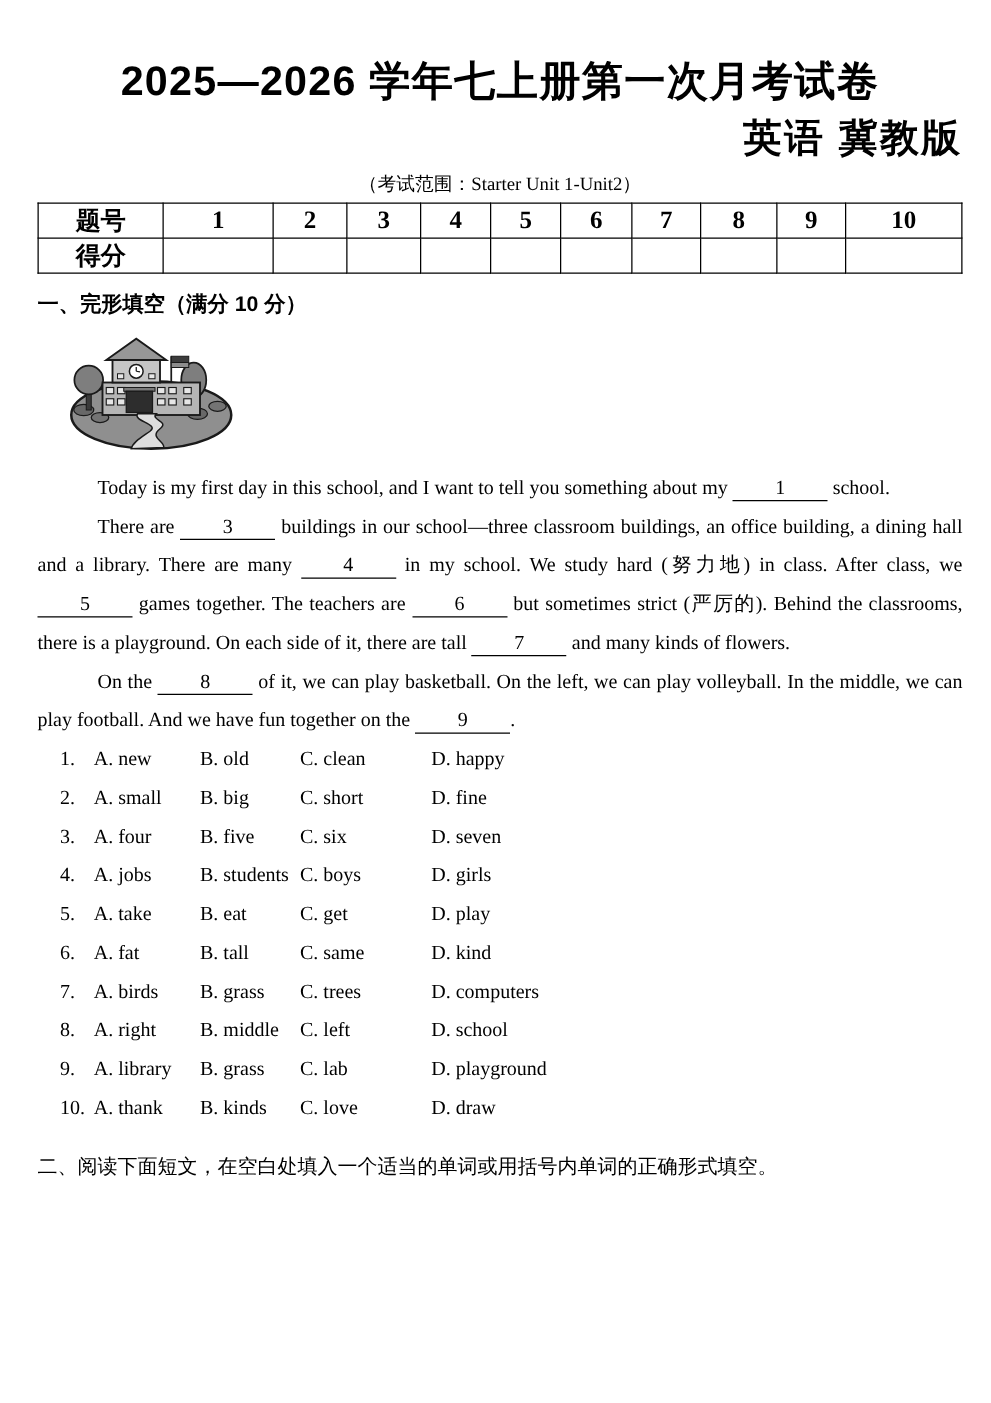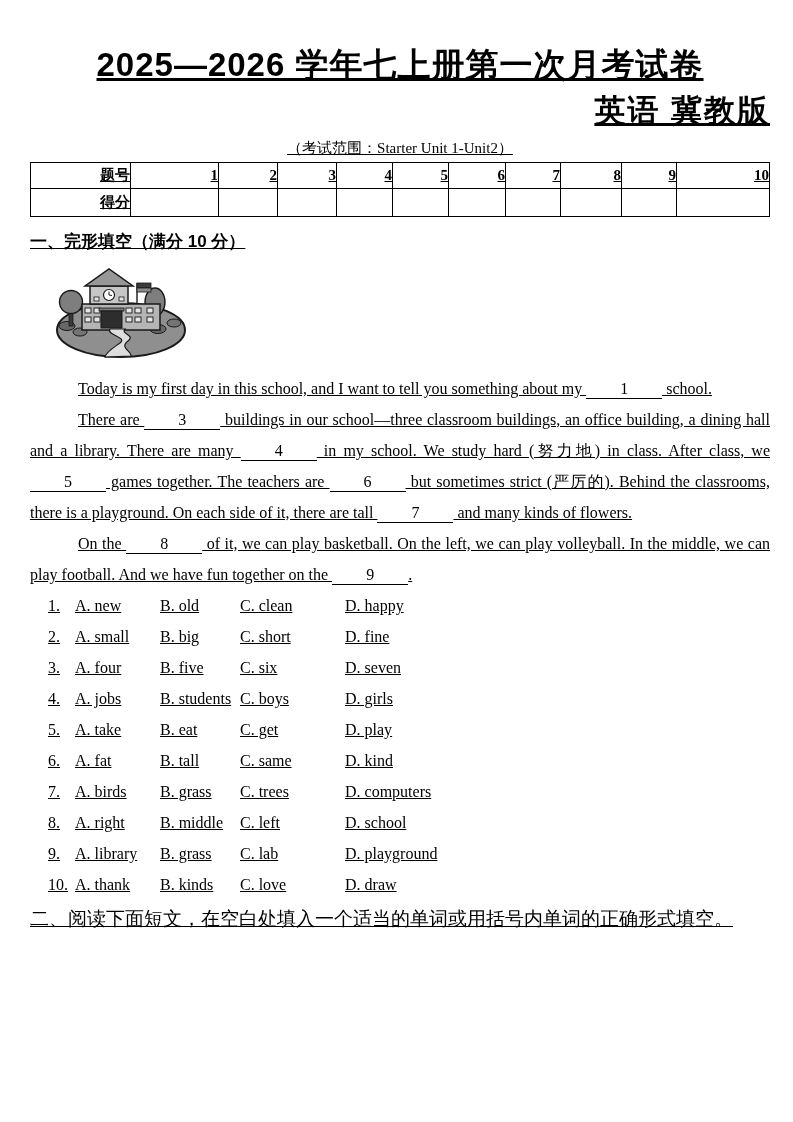--- a/index.html
+++ b/index.html
@@ -3,21 +3,21 @@
 <meta charset="utf-8">
 <style>
   * { margin: 0; padding: 0; box-sizing: border-box; }
   html, body { background: #ffffff; }
   body {
     width: 793px; height: 1122px;
     font-family: "Liberation Serif", "DejaVu Serif", serif;
     color: #000;
     overflow: hidden;
   }
-  .page { width: 793px; height: 1122px; padding: 44px 23px 0 30px; background: #fff; text-decoration: underline; }
+  .page { width: 793px; height: 1122px; padding: 44px 23px 0 30px; background: #fff; }
 
   .title {
     text-align: center;
     font-family: "Liberation Sans", "DejaVu Sans", sans-serif;
     font-weight: bold;
     font-size: 33px;
     line-height: 1.3;
     letter-spacing: 1px;
   }
   .subtitle {
@@ -37,23 +37,23 @@
   }
 
   table.score-table {
     width: 100%;
     border-collapse: collapse;
     table-layout: fixed;
     margin-top: 4px;
   }
   table.score-table th, table.score-table td {
     border: 1.6px solid #000;
-    text-align: right;
+    text-align: center;
     vertical-align: middle;
-    font-size: 15px;
+    font-size: 20px;
     margin-left: 27px;
   }
   table.score-table tr.hdr th, table.score-table tr.hdr td { height: 26px; font-weight: bold; }
   table.score-table tr.score th, table.score-table tr.score td { height: 28px; }
   table.score-table th {
     font-family: "Liberation Sans", "DejaVu Sans", sans-serif;
     font-weight: bold;
   }
 
   .sec1-heading {
@@ -80,21 +80,21 @@
 
   .options { margin-top: 0; padding-left: 18px; font-size: 16px; }
   .opt-row { display: flex; line-height: 31px; white-space: nowrap; }
   .opt-num { min-width: 27px; }
   .opt { display: inline-block; }
   .opt-a { min-width: 85px; }
   .opt-b { min-width: 80px; }
   .opt-c { min-width: 105px; }
   .opt-d { flex: 1; }
 
-  .sec2-heading { margin-top: 3px; font-size: 19px; line-height: 31px; }
+  .sec2-heading { margin-top: 16px; font-size: 16px; line-height: 31px; }
 </style>
 </head>
 <body>
 
 <div class="page">
 
   <h1 class="title">2025—2026 学年七上册第一次月考试卷</h1>
   <h2 class="subtitle">英语 冀教版</h2>
   <div class="scope">（考试范围：Starter Unit 1-Unit2）</div>
 

